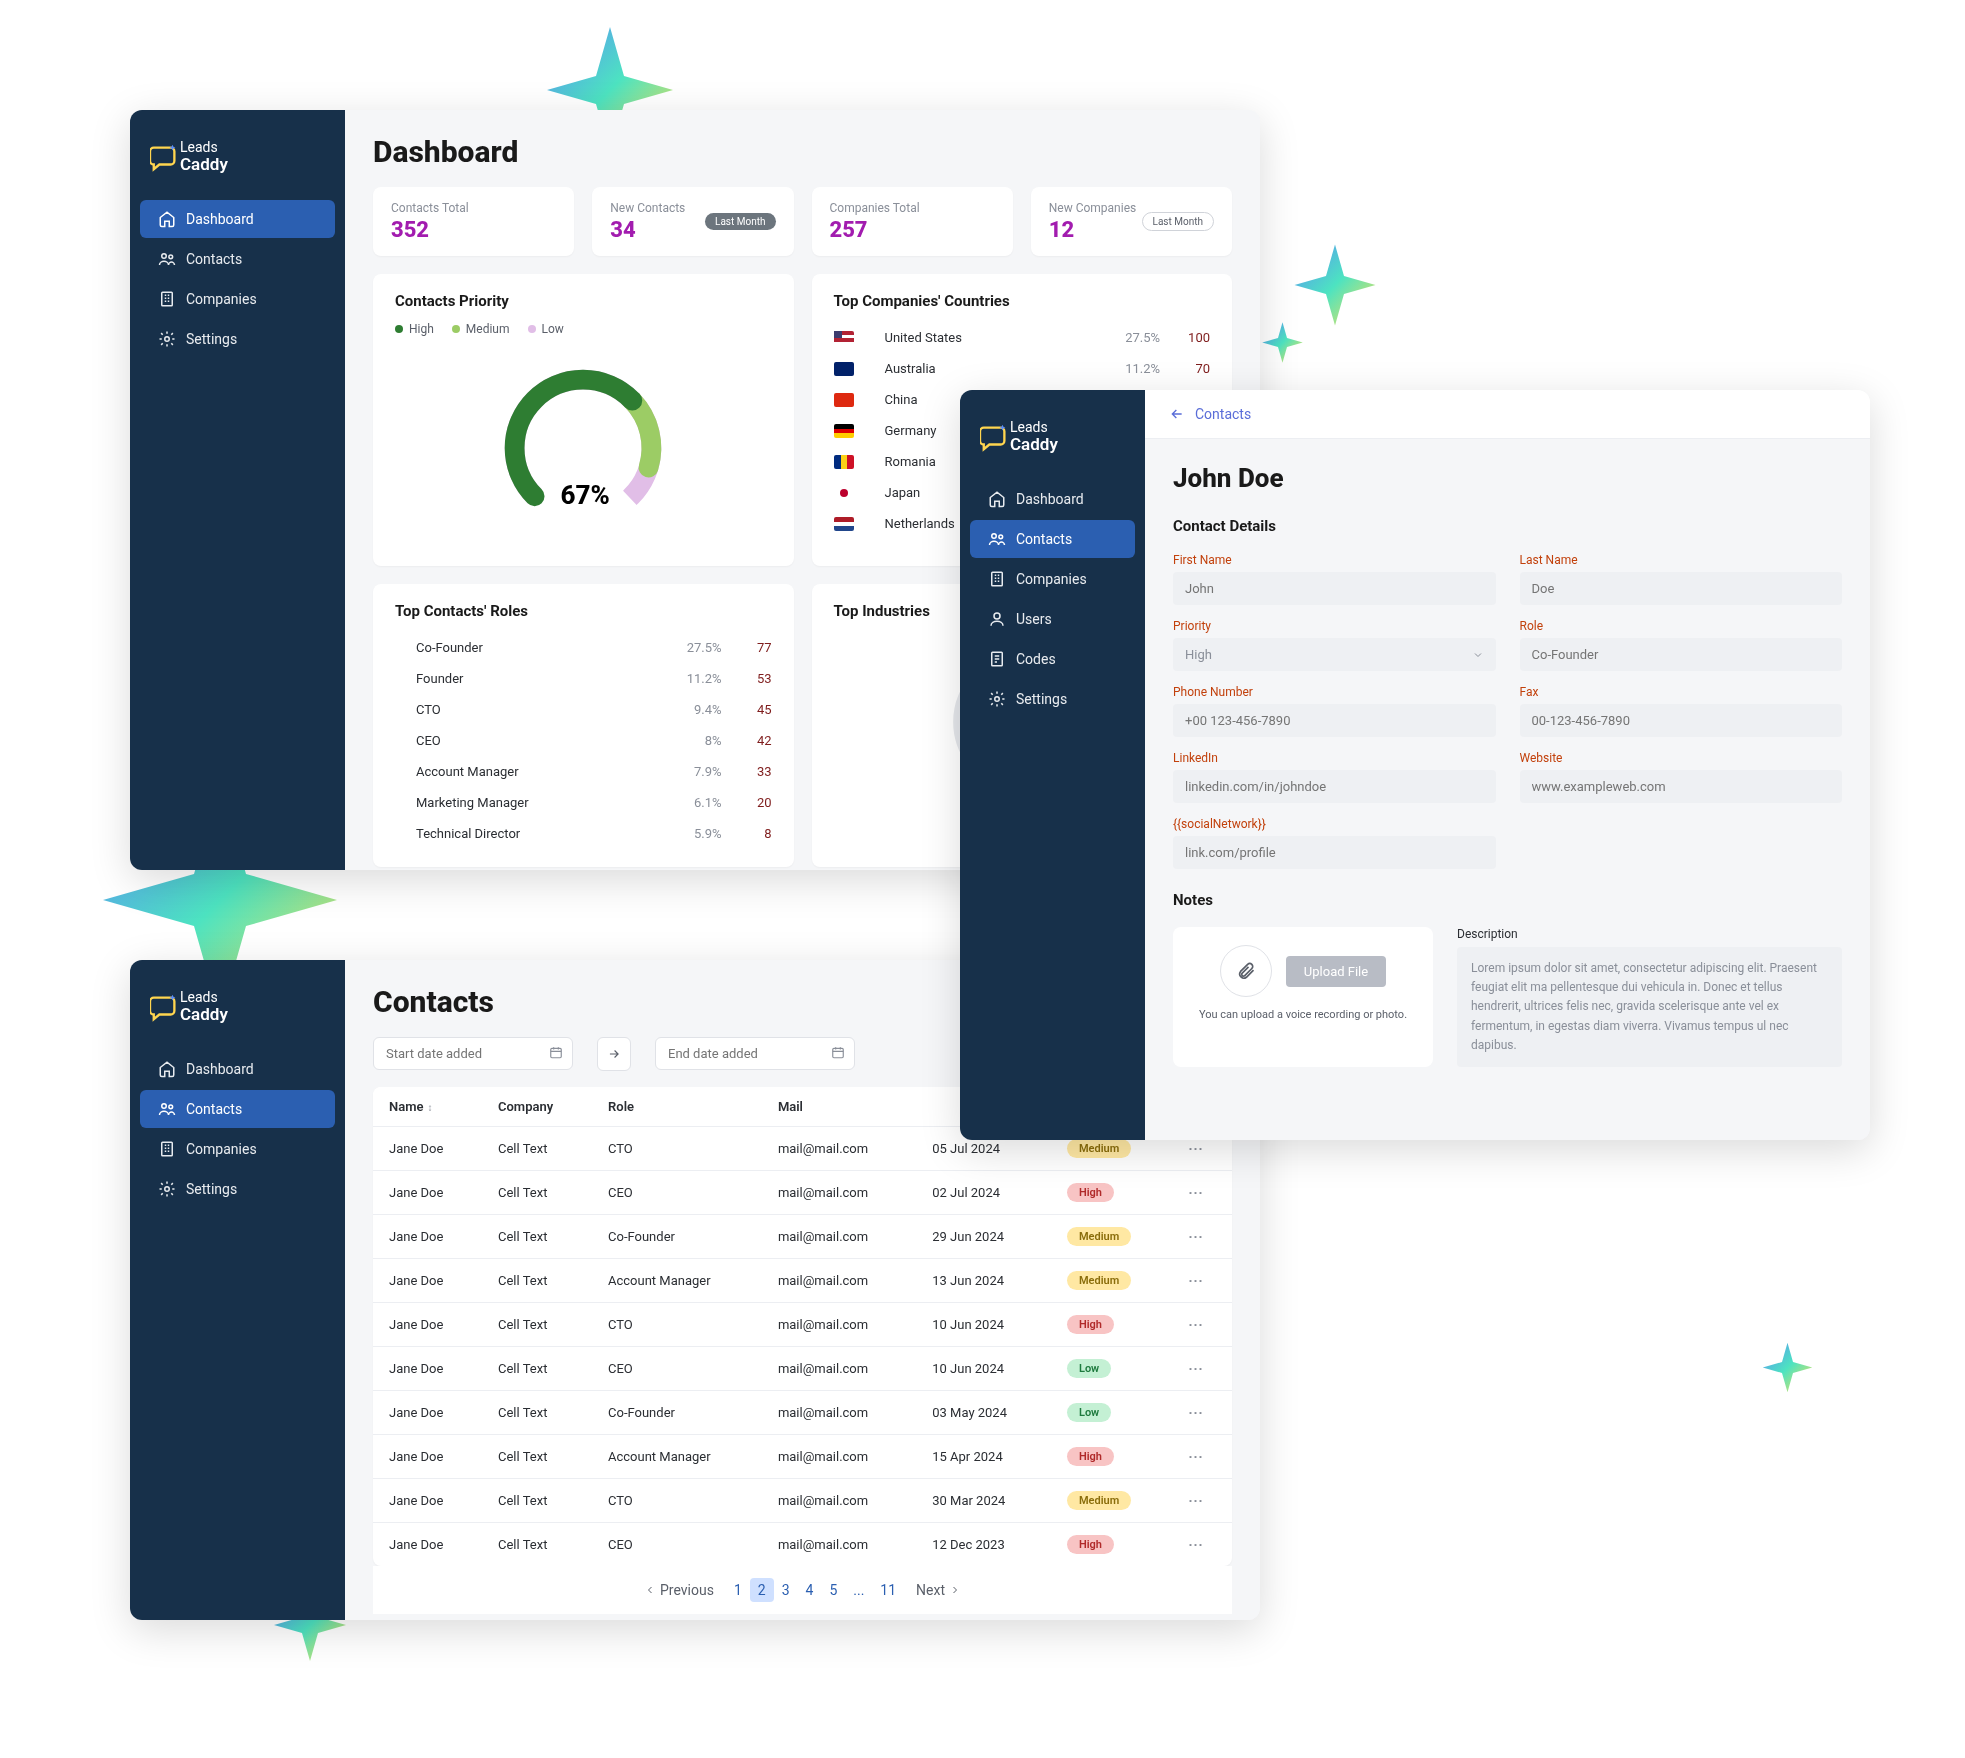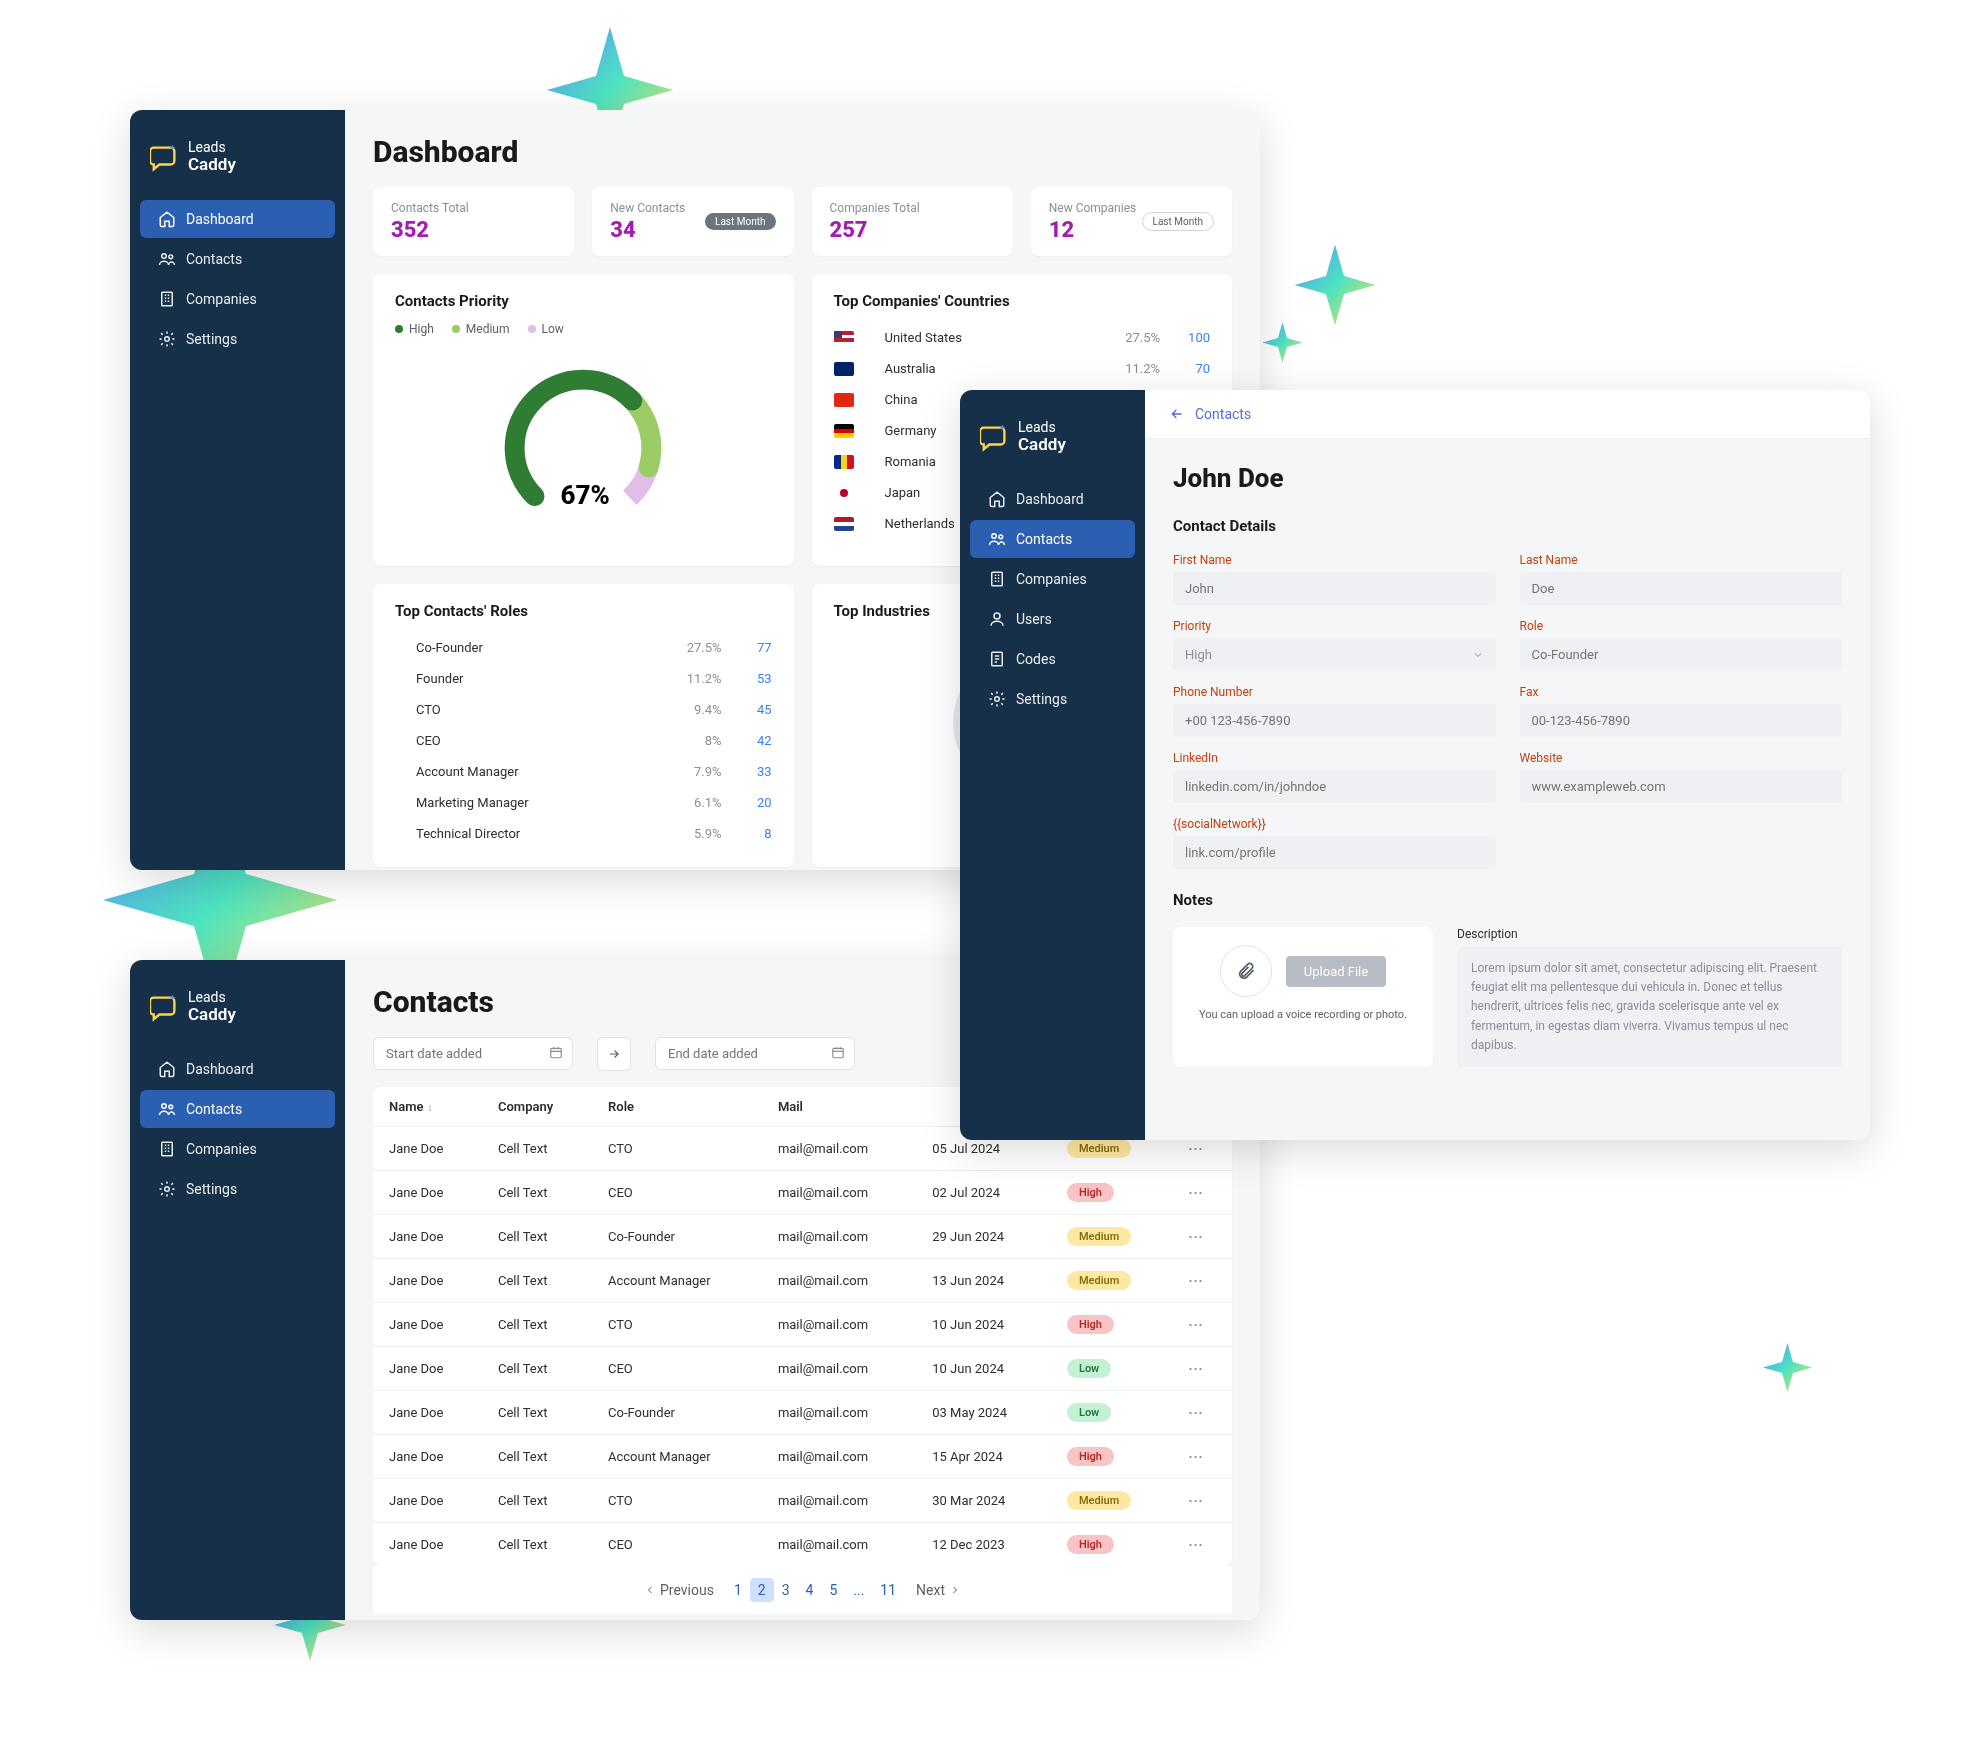--- a/index.html
+++ b/index.html
@@ -8,21 +8,21 @@
 
 .sparkle { position: absolute; }
 .sparkle svg { display: block; }
 
 
 .panel { position: absolute; background: #f5f6f8; border-radius: 12px; box-shadow: 0 10px 40px rgba(0,0,0,0.15); display: flex; overflow: hidden; }
 
 
 .sidebar { background: #17304a; color: #fff; width: 215px; flex-shrink: 0; display: flex; flex-direction: column; padding: 20px 0; }
 .sidebar.narrow { width: 185px; }
-.logo { display: flex; align-items: center; gap: 8px; padding: 10px 20px 24px; }
+.logo { display: flex; align-items: center; padding: 10px 20px 24px; }
 .logo-icon { width: 30px; height: 30px; position: relative; }
 .logo-icon svg { width: 100%; height: 100%; }
 .logo-text { font-weight: 600; font-size: 17px; line-height: 1.1; }
 .logo-text .small { font-weight: 400; font-size: 14px; display: block; }
 .nav-item { display: flex; align-items: center; gap: 10px; padding: 10px 18px; margin: 2px 10px; border-radius: 6px; font-size: 14px; cursor: pointer; color: #e8ebef; }
 .nav-item.active { background: #2b5fb1; color: #fff; }
 .nav-item .nav-icon { width: 18px; height: 18px; display: inline-flex; align-items: center; justify-content: center; }
 .nav-item .nav-icon svg { width: 18px; height: 18px; }
 
 
@@ -48,21 +48,21 @@
 .dot.low { background: #e1bee7; }
 .gauge-wrap { display: flex; justify-content: center; padding: 10px 0; }
 .gauge { position: relative; width: 180px; height: 180px; }
 .gauge-label { position: absolute; bottom: 28px; left: 4px; right: 0; text-align: center; font-size: 26px; font-weight: 800; }
 
 .data-list { font-size: 13px; }
 .data-row { display: flex; align-items: center; padding: 8px 0; color: #2b2e33; }
 .data-row .flag { width: 20px; height: 14px; margin-right: 10px; border-radius: 2px; display: inline-block; }
 .data-row .name { flex: 1; padding-left: 21px; }
 .data-row .pct { width: 60px; text-align: right; color: #8a8f99; }
-.data-row .cnt { width: 50px; text-align: right; color: #3b82f6; }
+.data-row .cnt { width: 50px; text-align: right; color: #7f1d1d; }
 
 .donut-wrap { display: flex; justify-content: center; padding: 10px 0; }
 
 
 .filters { display: flex; gap: 24px; margin-bottom: 16px; }
 .date-input { position: relative; }
 .date-input input { background: #fff; border: 1px solid #e0e2e7; border-radius: 6px; padding: 8px 36px 8px 12px; font-size: 13px; color: #8a8f99; width: 200px; }
 .date-input .cal-icon { position: absolute; right: 10px; top: 50%; transform: translateY(-50%); color: #8a8f99; }
 .arrow-btn { width: 34px; height: 34px; border: 1px solid #e0e2e7; background: #fff; border-radius: 6px; display: flex; align-items: center; justify-content: center; color: #5a5f69; }
 

